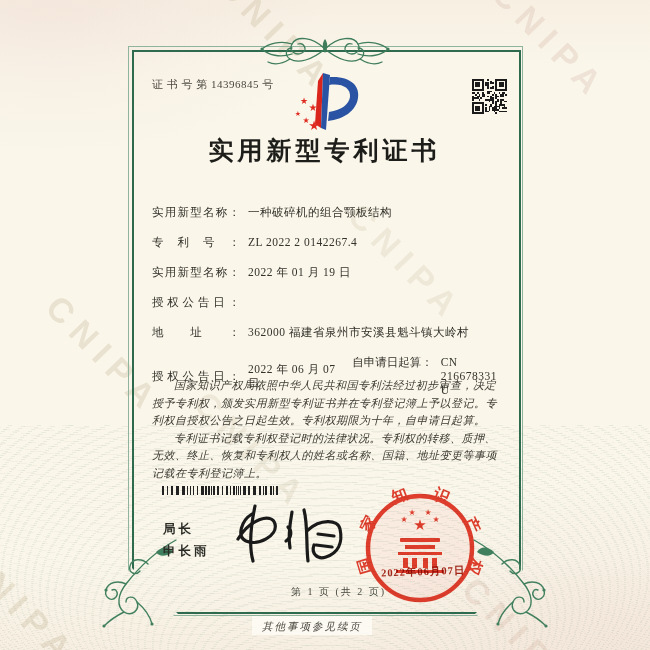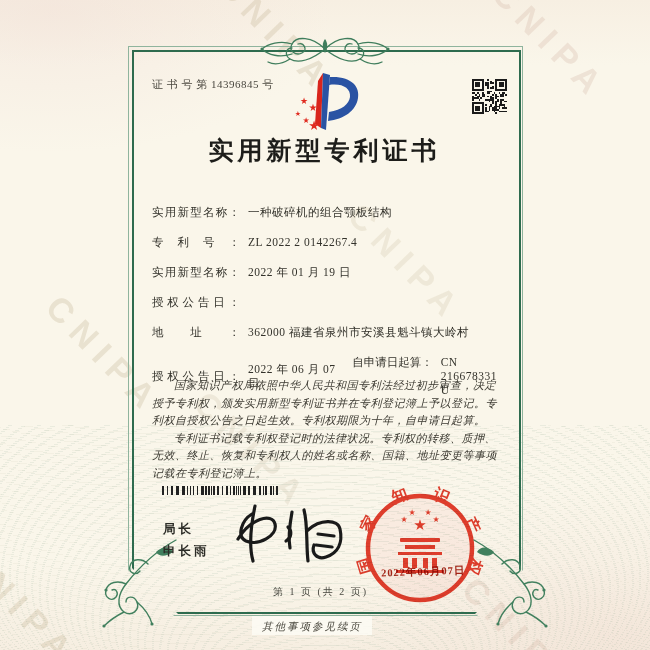--- a/index.html
+++ b/index.html
@@ -53,21 +53,21 @@
   .barcode{position:absolute;left:162px;top:486px;}
   .signer-title{position:absolute;left:163px;top:521px;font:700 12.5px "Liberation Sans","DejaVu Sans",sans-serif;
     letter-spacing:3px;color:#2c2c27;}
   .signer-name{position:absolute;left:163px;top:543px;font:700 12.5px "Liberation Sans","DejaVu Sans",sans-serif;
     letter-spacing:3px;color:#2c2c27;}
   .signature{position:absolute;left:222px;top:503px;}
   .seal{position:absolute;left:350px;top:478px;mix-blend-mode:multiply;opacity:.93;}
   .seal-date{position:absolute;left:381px;top:565px;font:700 10.5px "Liberation Serif",serif;
     color:#a8281a;letter-spacing:1px;transform:rotate(-2deg);mix-blend-mode:multiply;}
   
-  .page-num{position:absolute;left:128px;top:585px;width:385px;text-align:center;
+  .page-num{position:absolute;left:146px;top:585px;width:385px;text-align:center;
     font-size:10px;letter-spacing:2px;color:#4a4a42;}
   .note-tab{position:absolute;left:252px;top:616px;width:120px;height:19px;
     background:rgba(253,251,244,.85);}
   .note{position:absolute;left:232px;top:620px;width:160px;text-align:center;font-size:10.5px;
     font-style:italic;letter-spacing:2px;color:#4c4a40;}
 </style>
 </head>
 <body>
 
 <div class="page">

